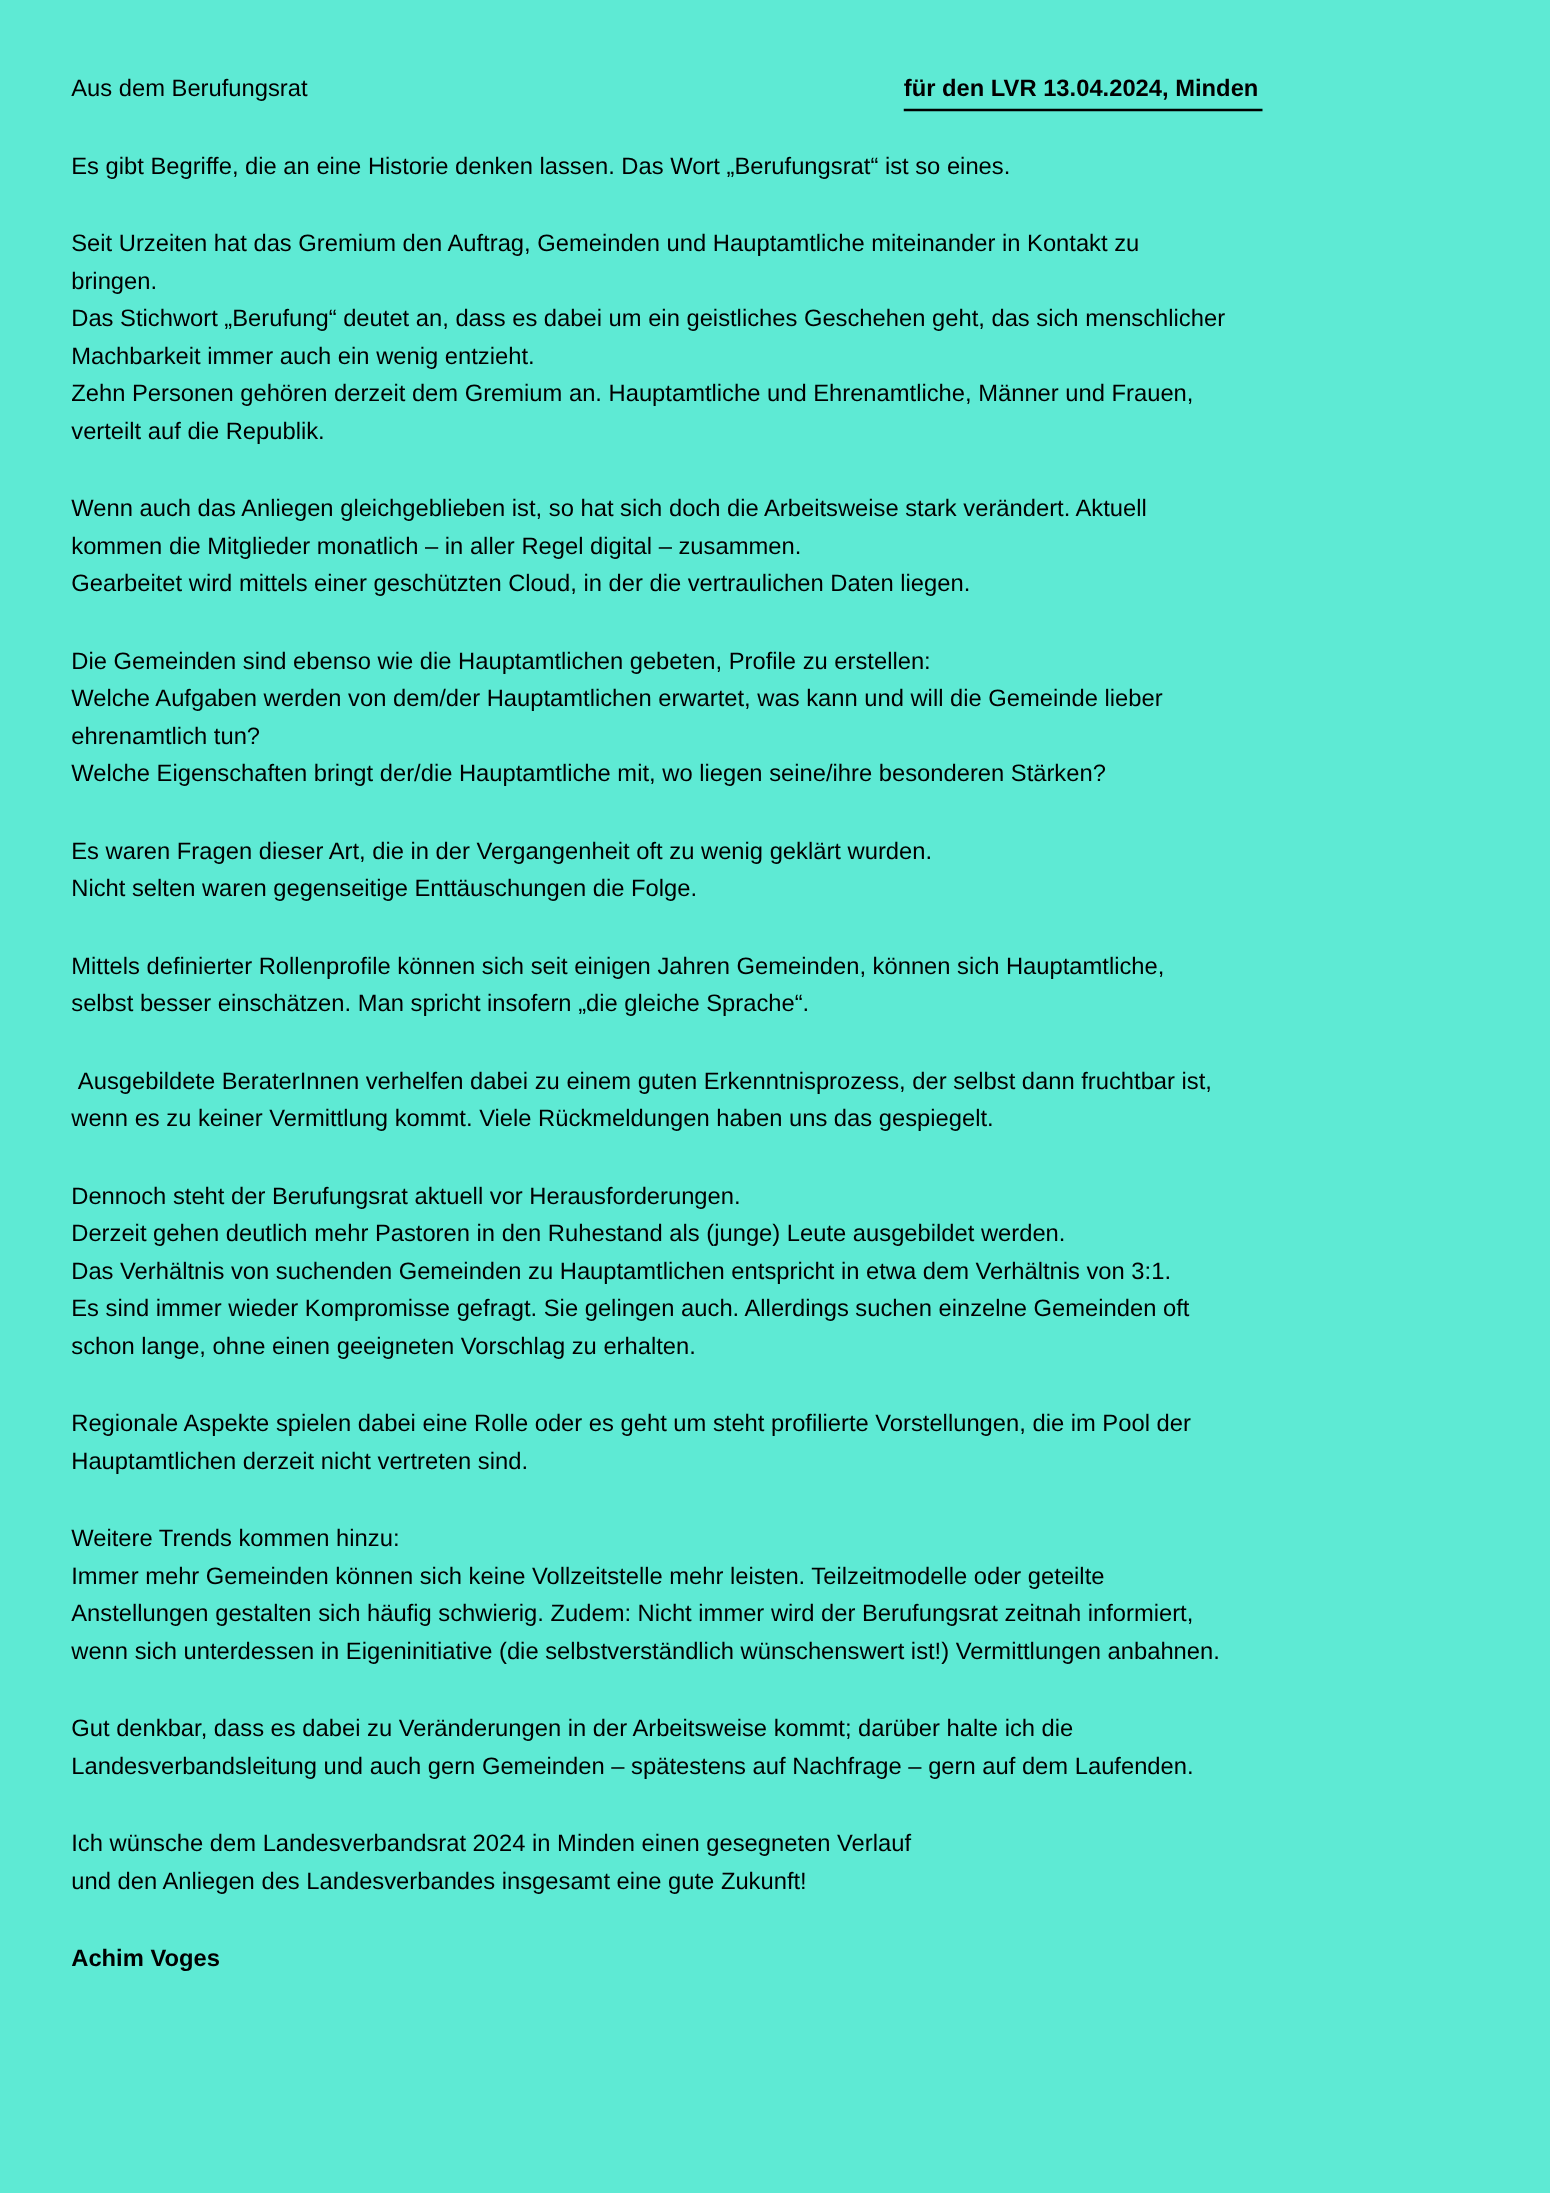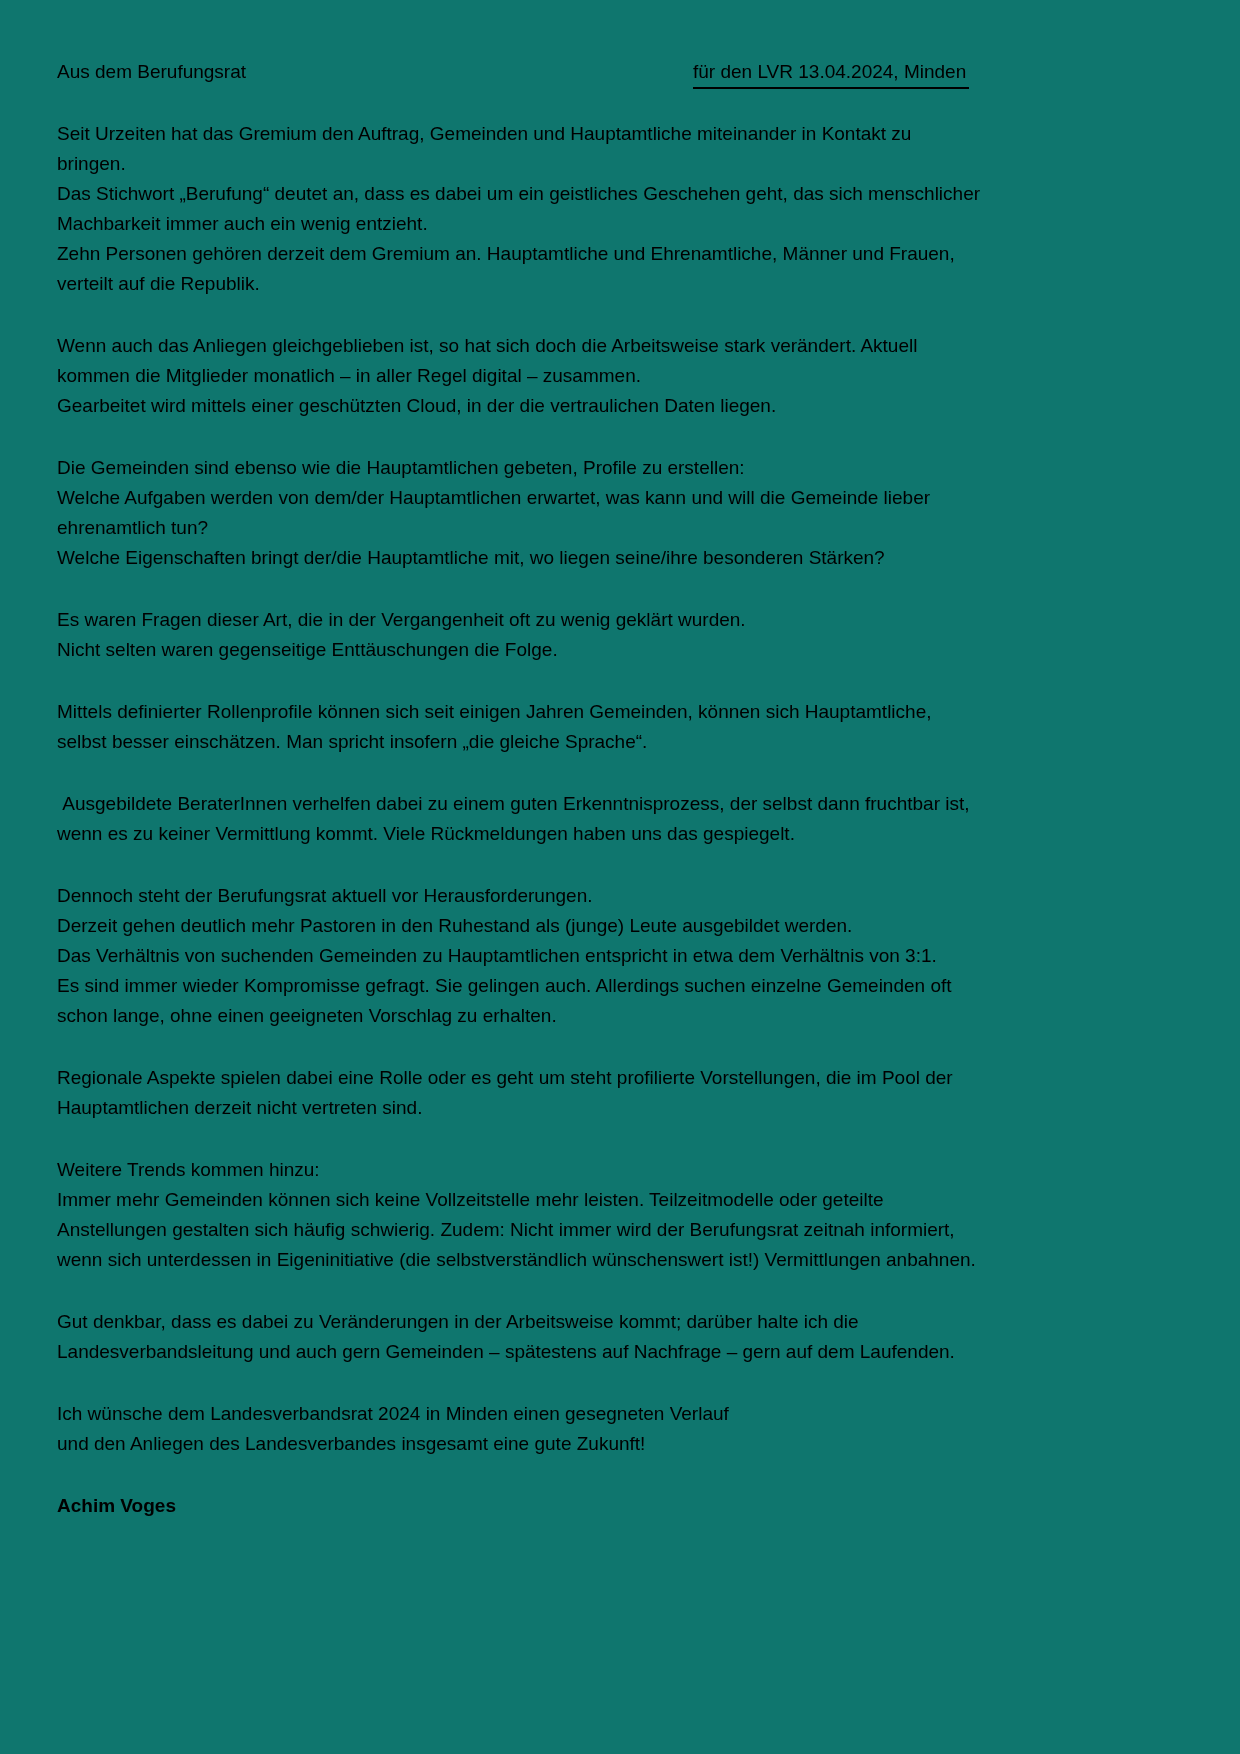--- a/index.html
+++ b/index.html
@@ -1,58 +1,60 @@
 <!DOCTYPE html>
 <html><head>
 <meta charset="utf-8">
 <style>
   html, body { margin: 0; padding: 0; background: #ffffff; }
   .page {
     position: relative;
     width: 1240px;
     height: 1754px;
-    background: #0f766e;
+    background: #5eead4;
     color: #000000;
     font-family: "Liberation Sans", "DejaVu Sans", sans-serif;
     font-size: 19px;
     line-height: 30px;
     box-sizing: border-box;
     padding: 57px 60px 0 57px;
     overflow: hidden;
   }
   .header {
     position: relative;
     height: 30px;
     margin-bottom: 32px;
     white-space: nowrap;
   }
   .doc-title { position: absolute; left: 0; top: 0; }
   .dateline {
     position: absolute;
-    left: 636px;
+    left: 666px;
     top: 0;
     display: inline-block;
     border-bottom: 2.5px solid #000000;
     padding: 0 3px 0 0;
+    font-weight: bold;
   }
   .para {
     margin: 0 0 32px 0;
     white-space: pre-wrap;
   }
   .signature { margin: 0; white-space: pre-wrap; font-weight: bold; }
 </style>
 </head>
 <body>
 
 <div class="page">
   <div class="header">
     <span class="doc-title">Aus dem Berufungsrat</span>
     <span class="dateline">für den LVR 13.04.2024, Minden</span>
   </div>
   <div id="paragraphs">
+      <p class="para">Es gibt Begriffe, die an eine Historie denken lassen. Das Wort „Berufungsrat“ ist so eines.</p>
       <p class="para">Seit Urzeiten hat das Gremium den Auftrag, Gemeinden und Hauptamtliche miteinander in Kontakt zu
 bringen.
 Das Stichwort „Berufung“ deutet an, dass es dabei um ein geistliches Geschehen geht, das sich menschlicher
 Machbarkeit immer auch ein wenig entzieht.
 Zehn Personen gehören derzeit dem Gremium an. Hauptamtliche und Ehrenamtliche, Männer und Frauen,
 verteilt auf die Republik.</p>
       <p class="para">Wenn auch das Anliegen gleichgeblieben ist, so hat sich doch die Arbeitsweise stark verändert. Aktuell
 kommen die Mitglieder monatlich – in aller Regel digital – zusammen.
 Gearbeitet wird mittels einer geschützten Cloud, in der die vertraulichen Daten liegen.</p>
       <p class="para">Die Gemeinden sind ebenso wie die Hauptamtlichen gebeten, Profile zu erstellen:

